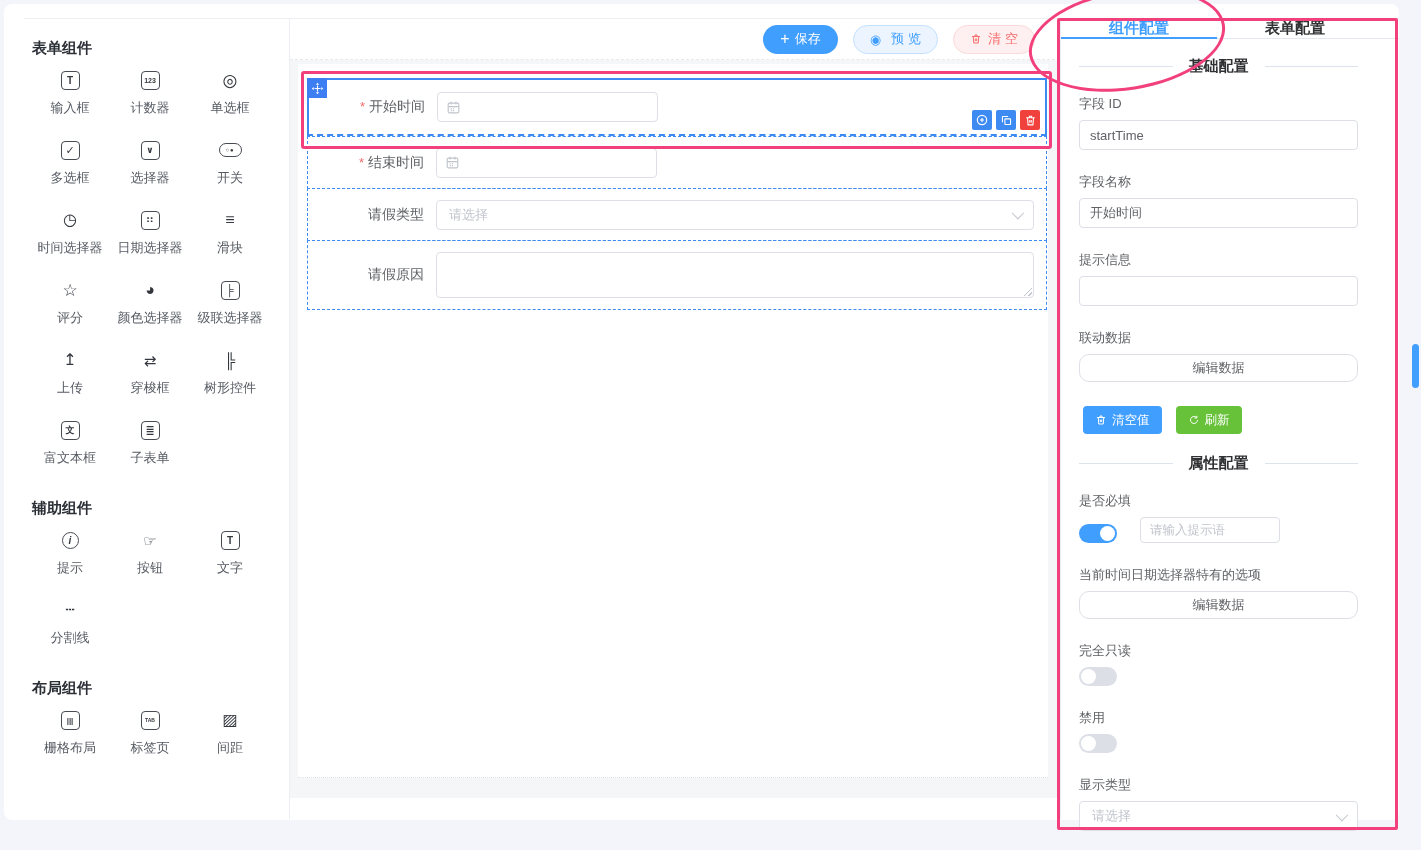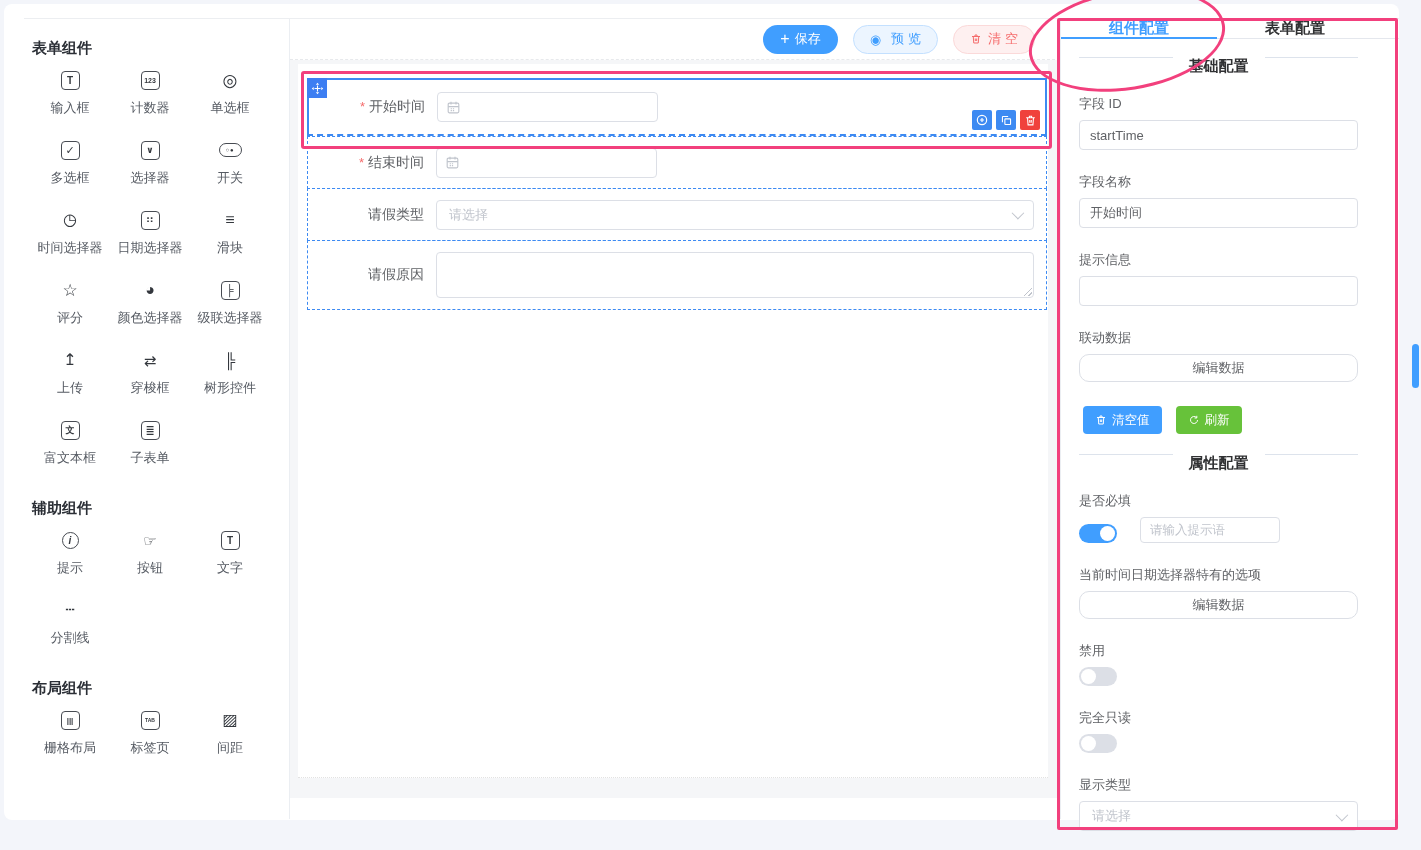--- a/index.html
+++ b/index.html
@@ -81,21 +81,21 @@
 
   
   .rpanel{width:339px;box-sizing:border-box;border-left:1px solid #ebeef2;display:flex;flex-direction:column;}
   .ptabs-wrap{border-bottom:1px solid #e4e7ed;height:40px;box-sizing:border-box;}
   .ptabs{display:flex;width:312px;height:100%;}
   .ptab{flex:1;display:flex;align-items:center;justify-content:center;font-size:15px;font-weight:600;
         color:#303133;cursor:pointer;position:relative;height:100%;box-sizing:border-box;}
   .ptab.active{color:#409eff;}
   .ptab.active::after{content:"";position:absolute;left:0;right:0;bottom:-1px;height:2px;background:#409eff;}
   .pbody{padding:16px 41px 0 18px;}
-  .pdivider{display:flex;align-items:flex-start;margin:2px 0 20px;}
+  .pdivider{display:flex;align-items:center;margin:2px 0 20px;}
   .pdivider::before,.pdivider::after{content:"";flex:1;height:1px;background:#dde3ec;}
   .pdivider span{padding:0 16px;font-size:15px;font-weight:700;color:#303133;}
   .pdivider.attrs{margin-top:20px;}
   .pg{margin-bottom:24px;}
   .plabel{font-size:13px;color:#606266;margin-bottom:8px;line-height:16px;}
   .pinput{width:100%;height:30px;box-sizing:border-box;border:1px solid #dcdfe6;border-radius:4px;
           padding:0 10px;font-size:13px;color:#606266;outline:none;background:#fff;
           font-family:"Liberation Sans","DejaVu Sans",sans-serif;}
   .pinput::placeholder{color:#c0c4cc;}
   .editbox{width:100%;height:28px;box-sizing:border-box;border:1px solid #dcdfe6;border-radius:10px;
@@ -446,27 +446,27 @@
             <input class="sinput" placeholder="请输入提示语" style="">
           </div>
         </div>
 
         <div class="pg">
           <div class="plabel">当前时间日期选择器特有的选项</div>
           <div class="editbox">编辑数据</div>
         </div>
 
         <div class="pg">
+          <div class="plabel">完全只读</div>
+          <div class="switch" id="sw-readonly"></div>
+        </div>
+
+        <div class="pg">
           <div class="plabel">禁用</div>
           <div class="switch" id="sw-disabled"></div>
-        </div>
-
-        <div class="pg">
-          <div class="plabel">完全只读</div>
-          <div class="switch" id="sw-readonly"></div>
         </div>
 
         <div class="pg">
           <div class="plabel">显示类型</div>
           <div class="psel">
             <span class="ph">请选择</span>
             <i class="chev"></i>
           </div>
         </div>
 

